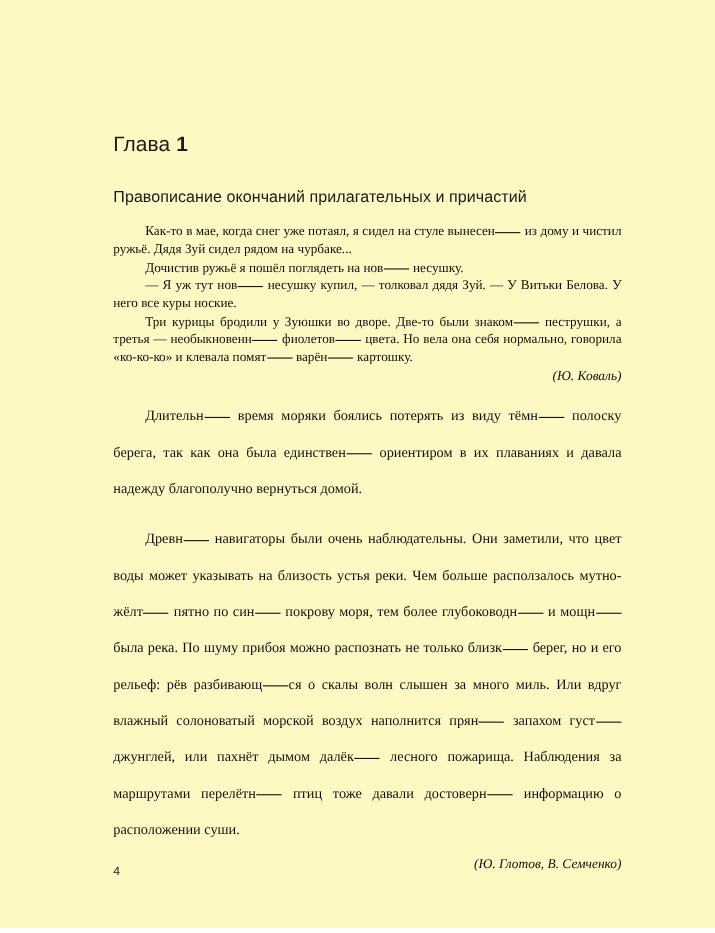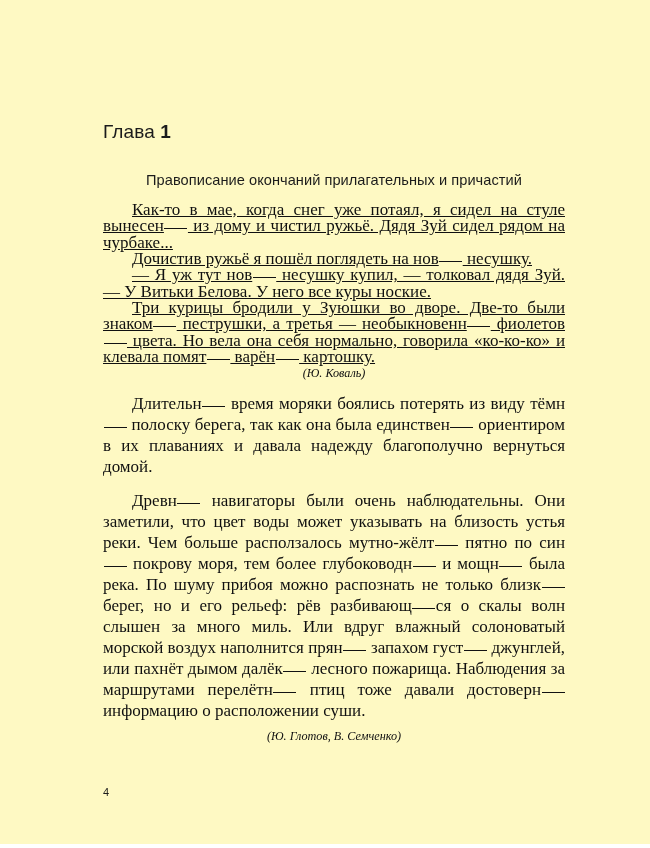--- a/index.html
+++ b/index.html
@@ -36,21 +36,20 @@
     font-weight: 700;
   }
   .section-title {
     font-family: "Liberation Sans", sans-serif;
     font-size: 14.6px;
     font-weight: 400;
     color: #1b1b1b;
     margin: 0;
     padding-top: 29px;
     letter-spacing: 0.05px;
-    text-align: center;
   }
 
   
   .task-instruction {
     font-family: "Liberation Sans", sans-serif;
     font-size: 10.3px;
     line-height: 15.4px;
     color: #1b1b1b;
     text-align: justify;
     margin: 0;
@@ -64,32 +63,31 @@
   #task2-instruction { padding-top: 24px; }
 
   
   .body-block {
     font-family: "Liberation Serif", "DejaVu Serif", serif;
     color: #101010;
     text-align: justify;
     text-justify: inter-word;
   }
   .tight-block {
-    font-size: 17px;
+    font-size: 12px;
     line-height: 16.35px;
     padding-top: 14px;
-    text-decoration: underline;
   }
   .tight-block p {
     margin: 0;
     text-indent: 29px;
   }
   .wide-block {
-    font-size: 17px;
-    line-height: 21px;
+    font-size: 13px;
+    line-height: 33px;
     padding-top: 12px;
   }
   .wide-block p {
     margin: 0;
     text-indent: 29px;
   }
   .wide-block p + p { margin-top: 13px; }
 
   
   .blank {
@@ -99,21 +97,21 @@
     vertical-align: 2px;
     margin: 0 0.5px;
   }
 
   
   .attribution {
     font-family: "Liberation Serif", "DejaVu Serif", serif;
     font-style: italic;
     font-size: 12.2px;
     color: #101010;
-    text-align: center;
+    text-align: right;
     margin: 0;
   }
   #attribution-1 { padding-top: 1px; }
   #attribution-2 { padding-top: 8px; }
 
   
   .page-number {
     position: absolute;
     left: 103px;
     top: 786px;

